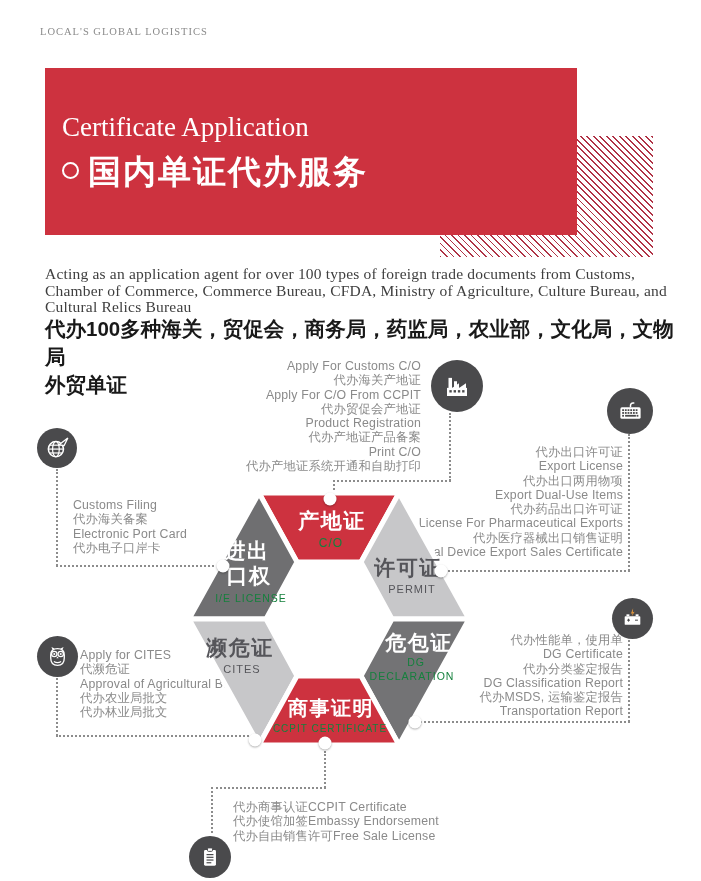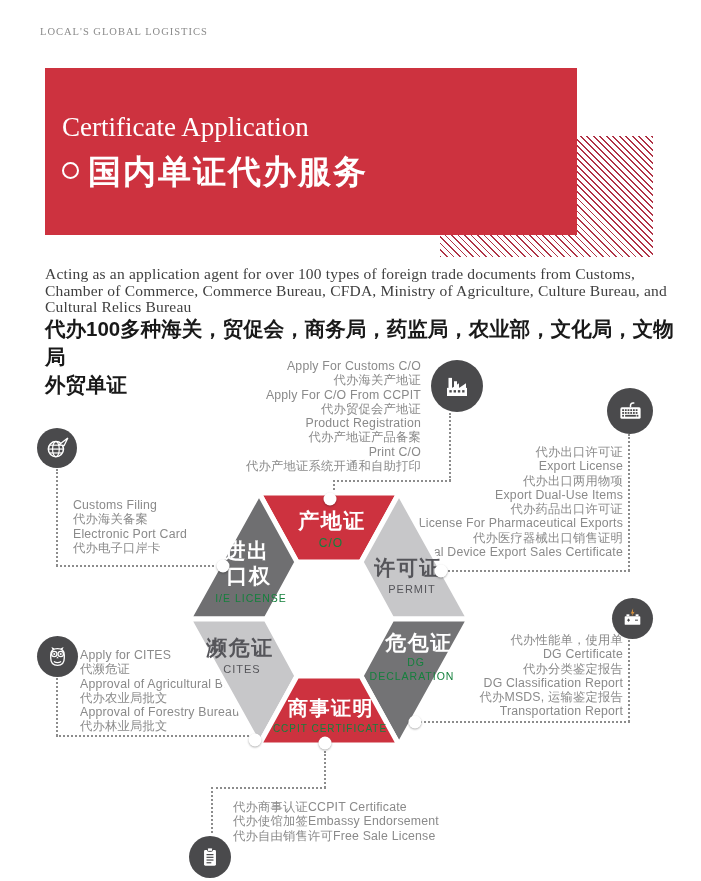--- a/index.html
+++ b/index.html
@@ -95,21 +95,20 @@
       <div>Customs Filing</div>
       <div>代办海关备案</div>
       <div>Electronic Port Card</div>
       <div>代办电子口岸卡</div>
     </div>
   <div class="svc" style="left:80px;top:648px;">
       <div>Apply for CITES</div>
       <div>代濒危证</div>
       <div>Approval of Agricultural Bureau</div>
       <div>代办农业局批文</div>
-      <div>Approval of Forestry Bureau</div>
       <div>代办林业局批文</div>
     </div>
   <div class="svc r" style="right:78px;top:633px;">
       <div>代办性能单，使用单</div>
       <div>DG Certificate</div>
       <div>代办分类鉴定报告</div>
       <div>DG Classification Report</div>
       <div>代办MSDS, 运输鉴定报告</div>
       <div>Transportation Report</div>
     </div>

